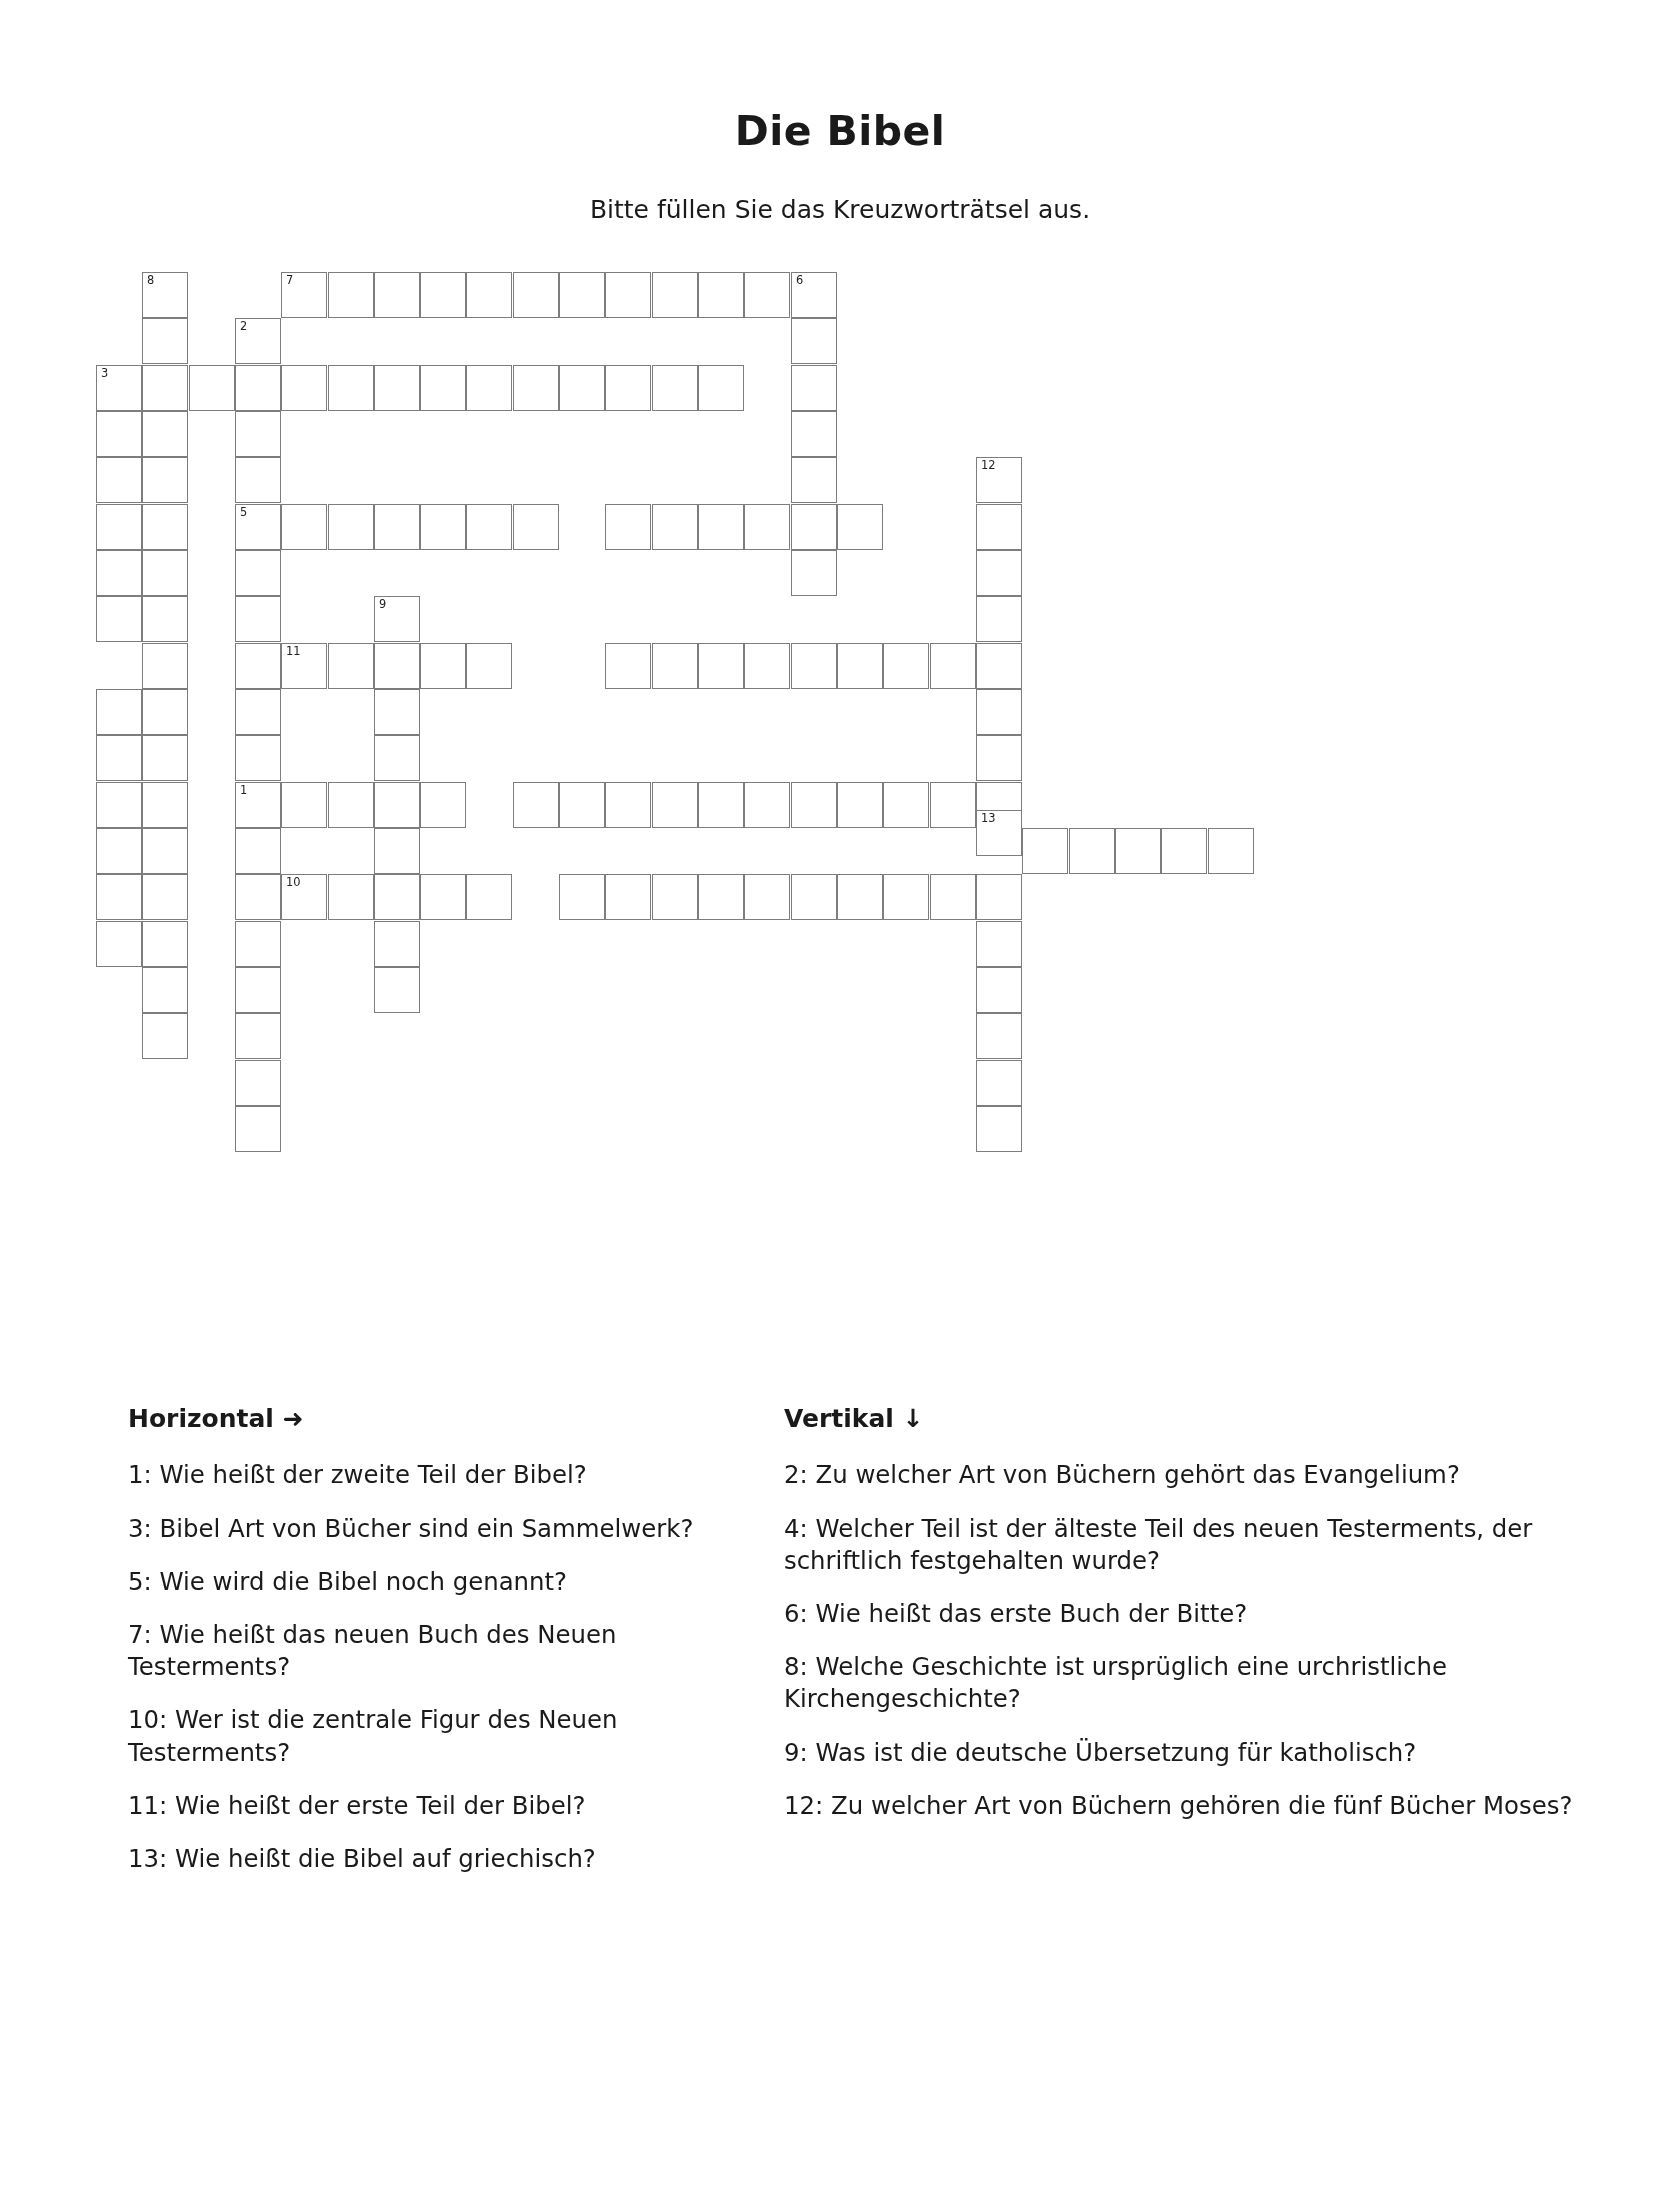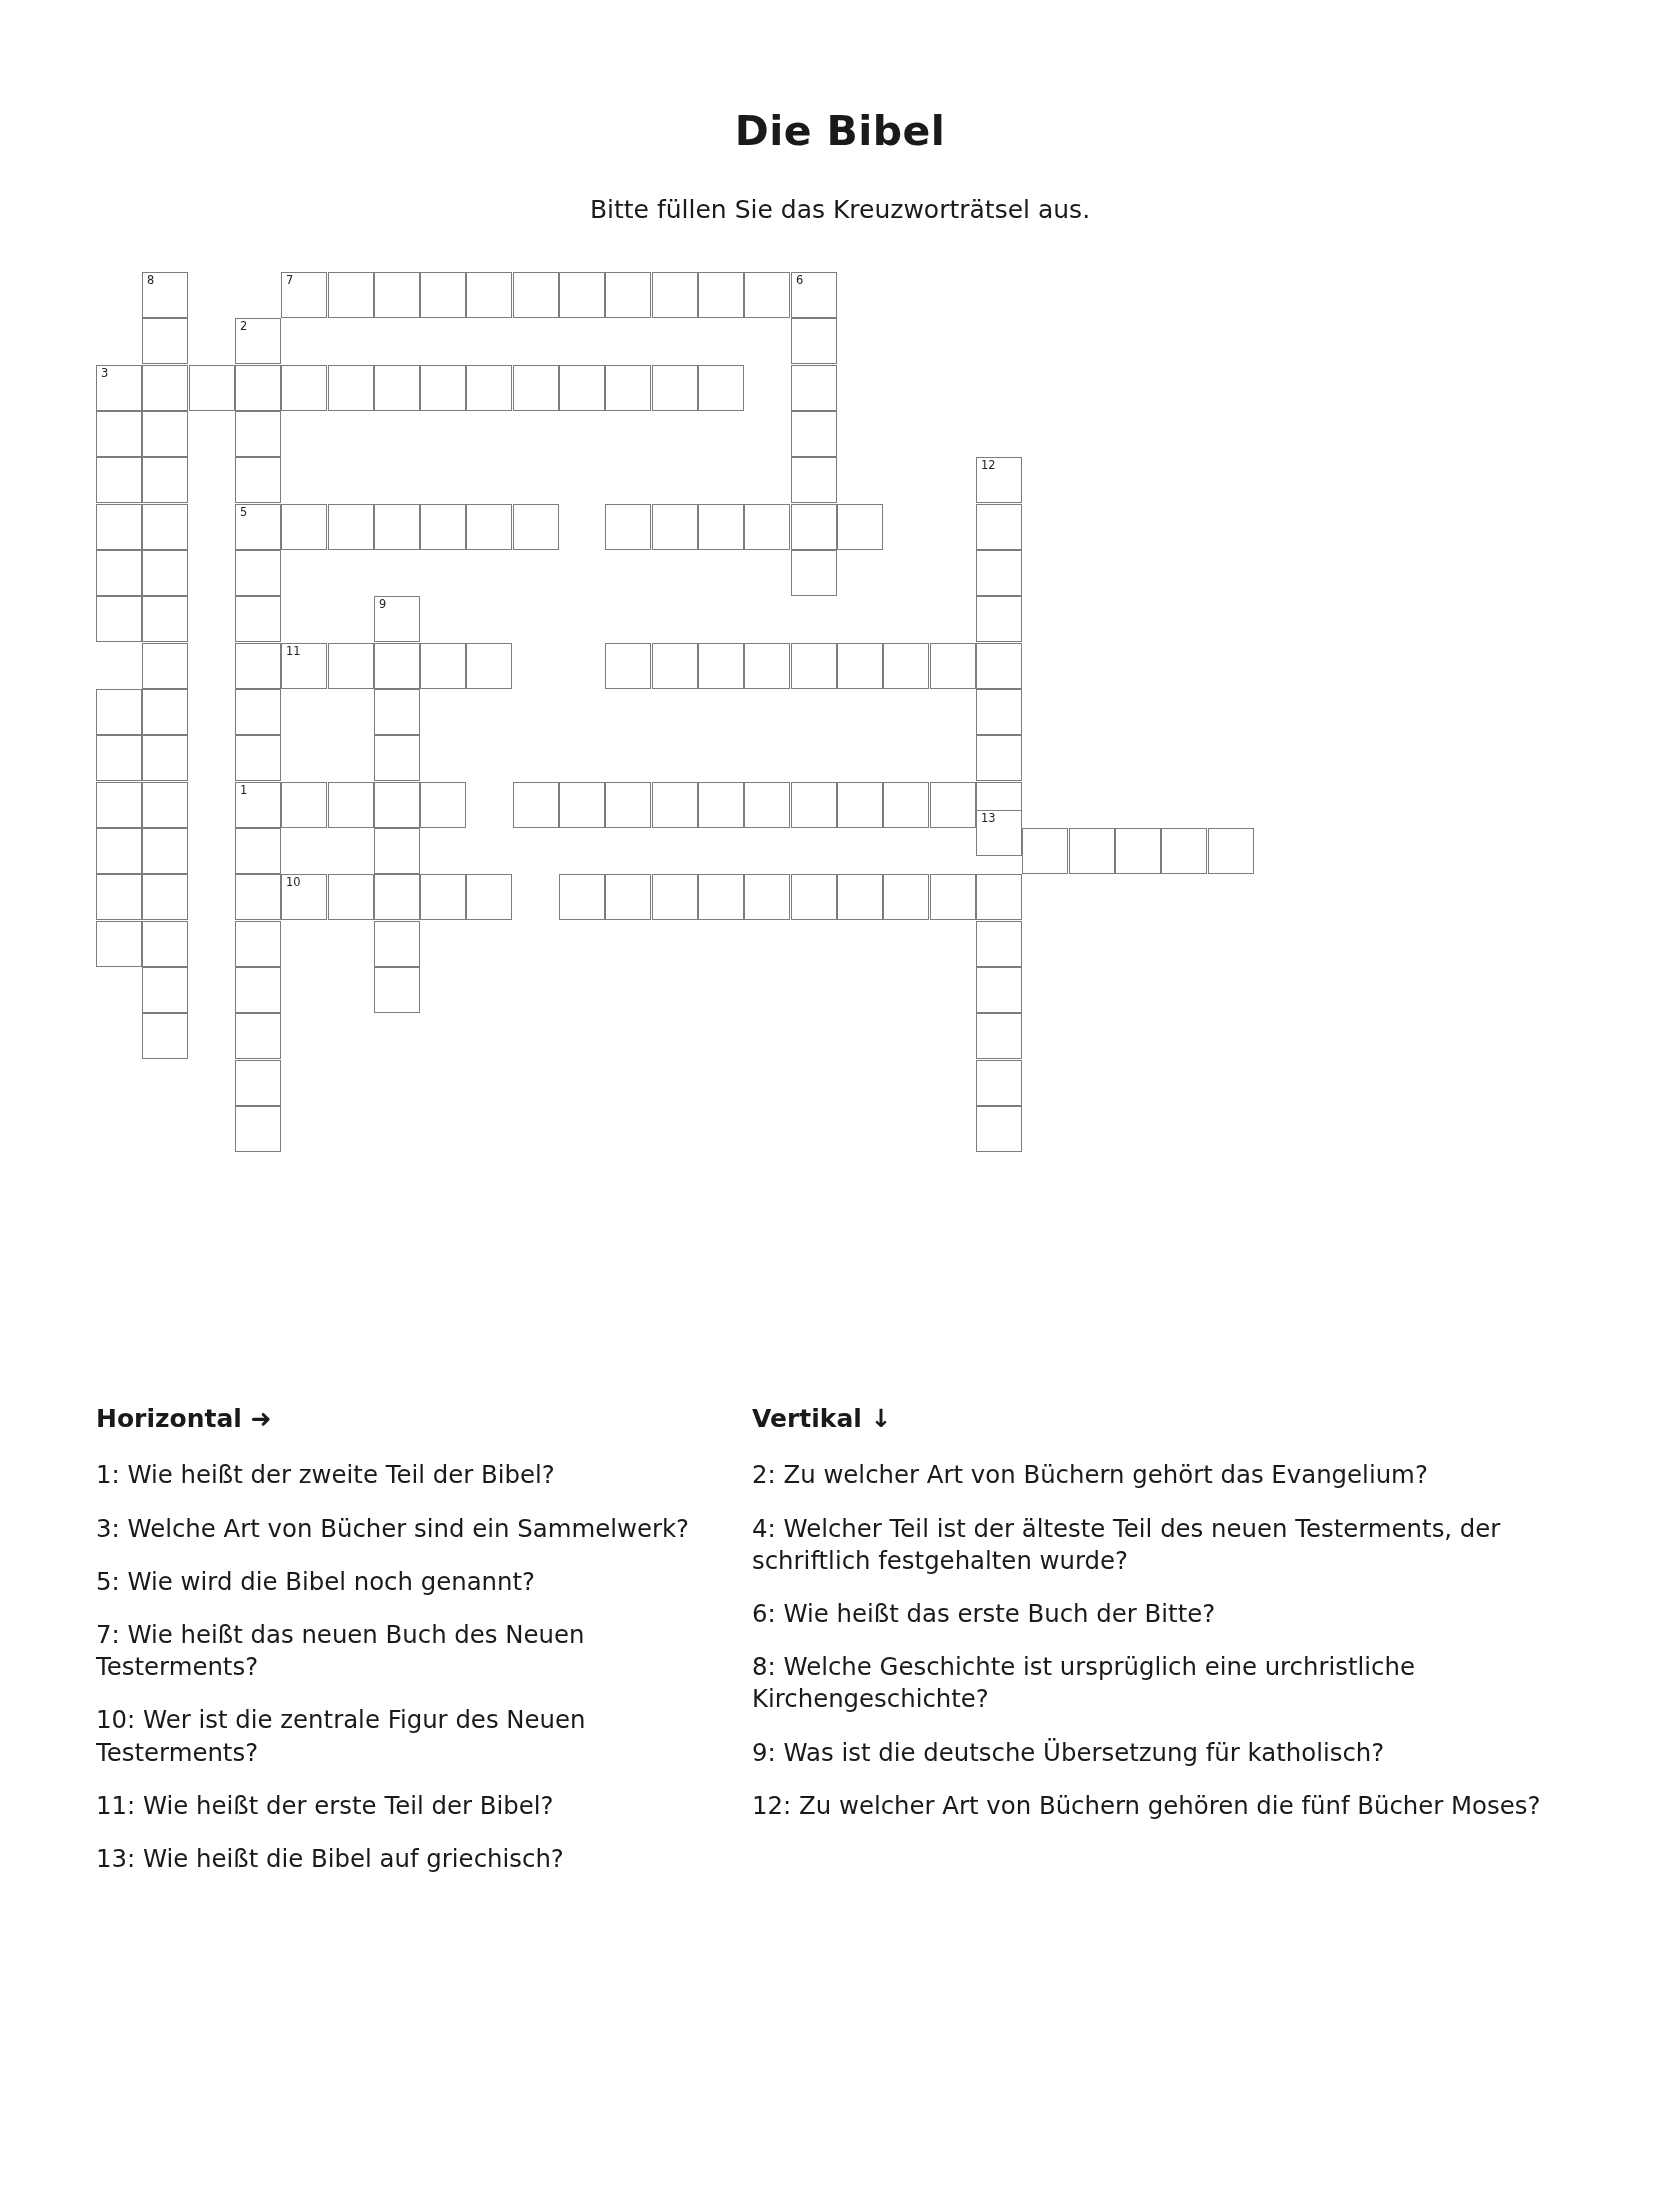--- a/index.html
+++ b/index.html
@@ -62,20 +62,21 @@
     font-size: 11.4px;
     line-height: 11.4px;
     color: #222;
   }
   
   .clues {
     position: absolute;
     top: 1402px;
     font-size: 24.4px;
     line-height: 1.32;
+    margin-left: 32px;
   }
   .clues.left { left: 96px; width: 642px; }
   .clues.right { left: 752px; width: 861px; }
   .clues h2 {
     font-size: 25px;
     font-weight: bold;
     margin: 0 0 24.4px 0;
   }
   .clue {
     margin: 0 0 21px 0;
@@ -266,21 +267,21 @@
       <div class="cell" style="left: 976px; top: 749px;"></div>
       <div class="cell" style="left: 235px; top: 796px;"></div>
       <div class="cell" style="left: 976px; top: 796px;"></div>
       <div class="cell" style="left: 235px; top: 842px;"></div>
       <div class="cell" style="left: 976px; top: 842px;"></div>
     </div>
 
   <div class="clues left">
     <h2>Horizontal ➜</h2>
     <p class="clue">1: Wie heißt der zweite Teil der Bibel?</p>
-    <p class="clue">3: Welche Art von Bücher sind ein Sammelwerk?</p>
+    <p class="clue">3: Bibel Art von Bücher sind ein Sammelwerk?</p>
     <p class="clue">5: Wie wird die Bibel noch genannt?</p>
     <p class="clue">7: Wie heißt das neuen Buch des Neuen Testerments?</p>
     <p class="clue">10: Wer ist die zentrale Figur des Neuen Testerments?</p>
     <p class="clue">11: Wie heißt der erste Teil der Bibel?</p>
     <p class="clue">13: Wie heißt die Bibel auf griechisch?</p>
   </div>
 
   <div class="clues right">
     <h2>Vertikal ↓</h2>
     <p class="clue">2: Zu welcher Art von Büchern gehört das Evangelium?</p>

